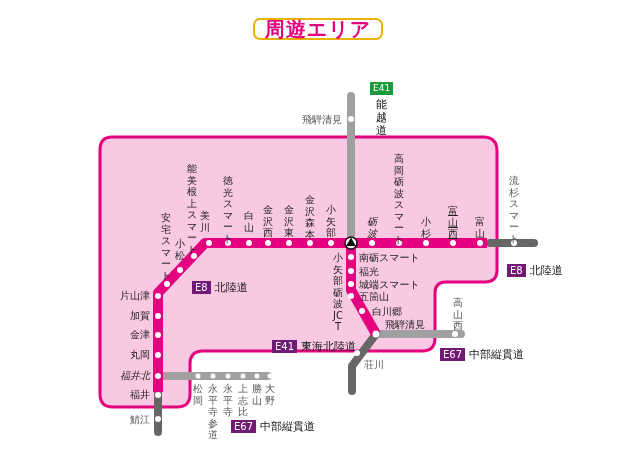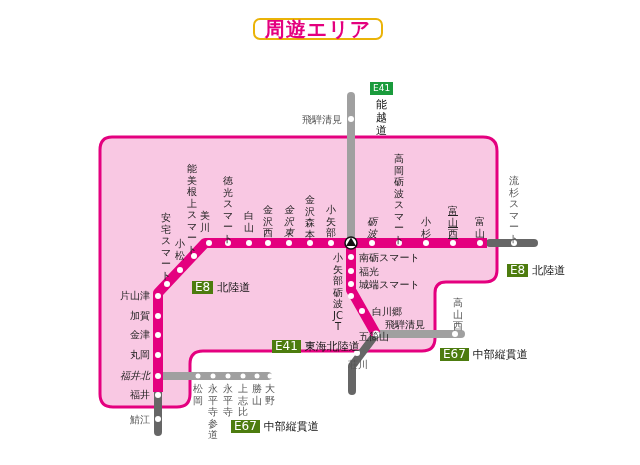--- a/index.html
+++ b/index.html
@@ -3,21 +3,21 @@
 <meta charset="utf-8">
 <style>
   html,body{margin:0;padding:0;background:#ffffff;}
   body{width:640px;height:465px;position:relative;overflow:hidden;font-family:"DejaVu Sans","Liberation Sans",sans-serif;}
   .title-box{position:absolute;left:253px;top:18px;width:130px;height:22px;border:2px solid #eab308;border-radius:7px;box-sizing:border-box;display:flex;align-items:center;justify-content:center;color:#e4007f;font-size:20px;font-weight:bold;letter-spacing:1px;background:#fff;}
   svg{position:absolute;left:0;top:0;}
   .lbl{position:absolute;font-size:10px;color:#222;line-height:11px;white-space:nowrap;}
   .vlbl{position:absolute;font-size:10px;color:#222;line-height:11.5px;width:12px;text-align:center;word-break:break-all;white-space:normal;}
   .gray{color:#555;}
   .road{position:absolute;display:flex;align-items:center;font-size:11px;color:#111;white-space:nowrap;}
-  .road .num{background:#4d7c0f;color:#fff;font-size:12px;padding:1px 3px;margin-right:4px;line-height:11px;}
+  .road .num{background:#701a75;color:#fff;font-size:10px;padding:1px 3px;margin-right:4px;line-height:11px;}
   .road-v{position:absolute;display:flex;flex-direction:column;align-items:center;font-size:11px;color:#111;}
   .road-v .num{background:#1a9b3c;color:#fff;font-size:9px;padding:1px 3px;line-height:11px;margin-bottom:3px;}
   .road-v .txt{width:12px;text-align:center;line-height:13px;word-break:break-all;}
 </style>
 </head>
 <body>
 
 <div class="title-box">周遊エリア</div>
 
 <svg width="640" height="465">
@@ -84,21 +84,21 @@
   <span class="num">E41</span>
   <span class="txt">能越道</span>
 </div>
 <div class="vlbl gray" style="left:508px;top:175px;font-family:Liberation Serif, serif;">流杉スマート</div>
 
 <div class="vlbl" style="left:186px;top:163px;">能美根上スマート</div>
 <div class="vlbl" style="left:199px;top:210px;">美川</div>
 <div class="vlbl" style="left:222px;top:175px;">徳光スマート</div>
 <div class="vlbl" style="left:243px;top:210px;">白山</div>
 <div class="vlbl" style="left:262px;top:204px;">金沢西</div>
-<div class="vlbl" style="left:283px;top:204px;font-style:italic;">金沢東</div>
+<div class="vlbl" style="left:283px;top:204px;">金沢東</div>
 <div class="vlbl" style="left:304px;top:194px;">金沢森本</div>
 <div class="vlbl" style="left:325px;top:204px;">小矢部</div>
 <div class="vlbl" style="left:366px;top:216px;font-style:italic;">砺波</div>
 <div class="vlbl" style="left:393px;top:153px;">高岡砺波スマート</div>
 <div class="vlbl" style="left:420px;top:216px;">小杉</div>
 <div class="vlbl" style="left:447px;top:205px;text-decoration:underline;">富山西</div>
 <div class="vlbl" style="left:474px;top:216px;">富山</div>
 
 <div class="vlbl" style="left:160px;top:212px;">安宅スマート</div>
 <div class="vlbl" style="left:174px;top:238px;">小松</div>
@@ -117,26 +117,26 @@
 </div>
 <div class="road" style="left:507px;top:263px;">
   <span class="num">E8</span>
   <span>北陸道</span>
 </div>
 
 <div class="vlbl" style="left:332px;top:252px;">小矢部砺波JCT</div>
 <div class="lbl" style="left:359px;top:252px;">南砺スマート</div>
 <div class="lbl" style="left:359px;top:266px;">福光</div>
 <div class="lbl" style="left:359px;top:279px;">城端スマート</div>
-<div class="lbl" style="left:359px;top:291px;margin-top:40px;">五箇山</div>
+<div class="lbl" style="left:359px;top:291px;">五箇山</div>
 <div class="lbl" style="left:372px;top:306px;">白川郷</div>
 <div class="lbl" style="left:385px;top:319px;">飛騨清見</div>
 
 <div class="vlbl gray" style="left:452px;top:297px;">高山西</div>
-<div class="lbl gray" style="left:348px;top:359px;text-align:right;">荘川</div>
+<div class="lbl gray" style="left:364px;top:359px;text-align:right;">荘川</div>
 
 <div class="road" style="left:272px;top:339px;">
   <span class="num">E41</span>
   <span>東海北陸道</span>
 </div>
 <div class="road" style="left:440px;top:347px;">
   <span class="num">E67</span>
   <span>中部縦貫道</span>
 </div>
 

